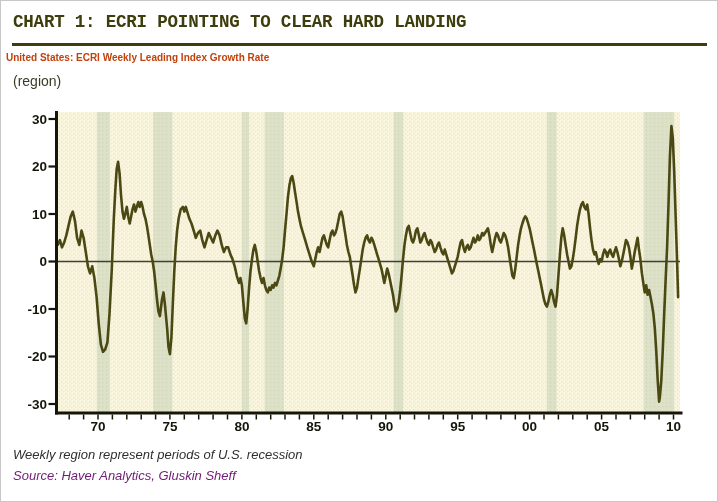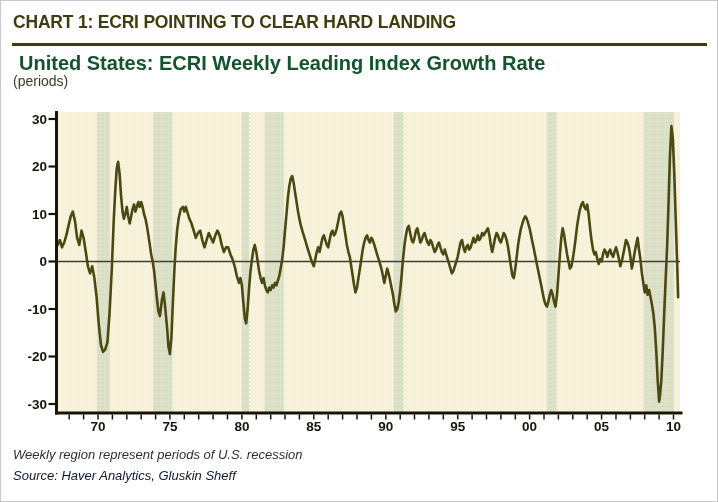--- a/index.html
+++ b/index.html
@@ -3,40 +3,40 @@
 <meta charset="utf-8">
 <style>
   html,body{margin:0;padding:0;background:#ffffff;}
   .page{
     position:relative;width:718px;height:502px;background:#ffffff;
     font-family:"Liberation Sans",sans-serif;overflow:hidden;box-sizing:border-box;
     border:1px solid #c7c7c7;
   }
   .title{
     position:absolute;top:11px;left:12px;font-size:17.5px;font-weight:bold;
-    color:#3e3d0e;letter-spacing:-0.2px;white-space:nowrap;
+    color:#3e3d0e;letter-spacing:-0.2px;white-space:nowrap;font-family:Liberation Mono, monospace;
   }
   .rule{position:absolute;top:42px;left:11px;width:695px;height:3px;background:#3e3d0e;}
   .subtitle{
-    position:absolute;top:51px;left:18px;font-size:20px;font-weight:bold;
-    color:#14532d;white-space:nowrap;
+    position:absolute;top:51px;left:5px;font-size:10px;font-weight:bold;
+    color:#c2410c;white-space:nowrap;
   }
   .unit{position:absolute;top:72px;left:12px;font-size:14px;color:#3b3b25;}
   #chart-svg{position:absolute;top:0;left:0;}
   .footnote{position:absolute;left:12px;top:446px;font-size:13px;font-style:italic;color:#2f2f2f;}
-  .source{position:absolute;left:12px;top:467px;font-size:13px;font-style:italic;color:#0f172a;}
+  .source{position:absolute;left:12px;top:467px;font-size:13px;font-style:italic;color:#701a75;}
 </style>
 </head>
 <body>
 
 <div class="page">
   <div class="title">CHART 1: ECRI POINTING TO CLEAR HARD LANDING</div>
   <div class="rule"></div>
   <div class="subtitle">United States: ECRI Weekly Leading Index Growth Rate</div>
-  <div class="unit">(periods)</div>
+  <div class="unit">(region)</div>
 
   <svg id="chart-svg" width="718" height="502" viewBox="0 0 718 502">
       <defs>
         <pattern id="bgdots" width="4" height="4" patternUnits="userSpaceOnUse">
           <rect width="4" height="4" fill="#f9f5de"></rect>
           <rect x="0" y="0" width="1.4" height="1.4" fill="#efe8bc"></rect>
           <rect x="2" y="2" width="1.2" height="1.2" fill="#f7e0d8"></rect>
         </pattern>
         <pattern id="banddots" width="4" height="4" patternUnits="userSpaceOnUse">
           <rect width="4" height="4" fill="#dee1c9"></rect>

